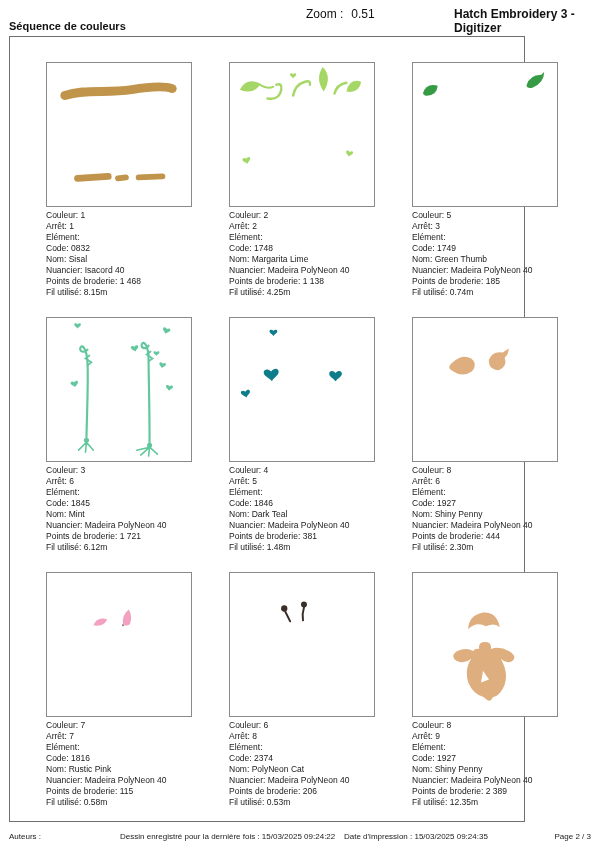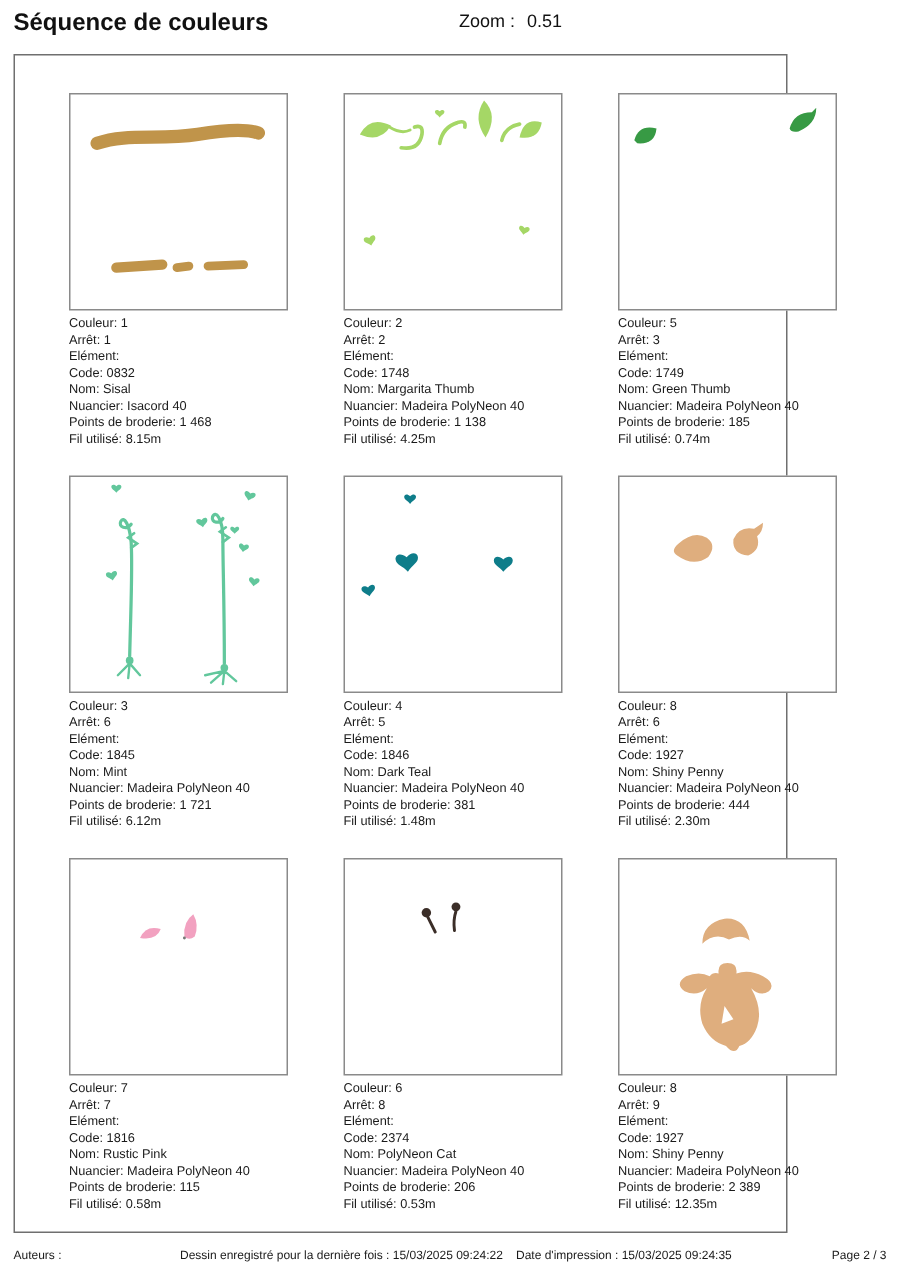--- a/index.html
+++ b/index.html
@@ -2,21 +2,21 @@
 <html><head>
 <meta charset="utf-8">
 <style>
   html,body{margin:0;padding:0;}
   body{
     width:600px;height:848px;background:#ffffff;position:relative;
     font-family:"Liberation Sans",sans-serif;color:#111;overflow:hidden;
   }
   
   .hdr{position:absolute;top:0;left:0;right:0;height:36px;}
-  .hdr-title{position:absolute;left:9px;top:7px;font-size:16px;font-weight:bold;}
+  .hdr-title{position:absolute;left:9px;top:20px;font-size:11px;font-weight:bold;}
   .hdr-zoom{position:absolute;left:306px;top:7px;font-size:12px;font-weight:normal;}
   .hdr-zoom .zval{margin-left:8px;}
   .hdr-app{position:absolute;left:454px;top:7px;width:140px;font-size:12px;font-weight:bold;line-height:14px;}
   
   .sheet{
     position:absolute;left:9px;top:36px;width:516px;height:786px;
     border:1px solid #6f6f6f;box-sizing:border-box;background:#fff;
     padding:25px 0 0 36px;
   }
   .grid{display:grid;grid-template-columns:183px 183px 183px;grid-auto-rows:255px;}
@@ -35,20 +35,21 @@
   .ft-page{position:absolute;right:9px;top:8px;}
 </style>
 </head>
 <body>
 
 <div class="hdr">
   <div class="hdr-title">Séquence de couleurs</div>
   <div class="hdr-zoom">
     <span>Zoom :</span><span class="zval">0.51</span>
   </div>
+  <div class="hdr-app">Hatch Embroidery 3 - Digitizer</div>
 </div>
 
 <div class="sheet">
   <div class="grid">
 
     <div class="cell">
       <div class="thumb">
         <svg viewBox="0 0 146 145">
           <path fill="none" stroke-width="9" stroke-linecap="round" d="M18,33 C38,26 60,31 86,27 C104,24 118,23 127,26" stroke="#C0944A"></path>
           <path fill="none" stroke-width="7" stroke-linecap="round" d="M31,117 L62,115" stroke="#C0944A"></path>
@@ -81,21 +82,21 @@
           <path d="M118,29 Q121,15 133,19 Q131,31 118,29 Z" fill="#A5D766"></path>
           <path transform="translate(17,99) scale(1.0) rotate(-15)" d="M0,3.2 C-1.6,1 -4,0.4 -4,-1.6 C-4,-3.4 -1.8,-3.9 0,-2 C1.8,-3.9 4,-3.4 4,-1.6 C4,0.4 1.6,1 0,3.2 Z" fill="#A5D766"></path>
           <path transform="translate(121,92) scale(0.9) rotate(10)" d="M0,3.2 C-1.6,1 -4,0.4 -4,-1.6 C-4,-3.4 -1.8,-3.9 0,-2 C1.8,-3.9 4,-3.4 4,-1.6 C4,0.4 1.6,1 0,3.2 Z" fill="#A5D766"></path>
         </svg>
       </div>
       <div class="info">
         <div>Couleur: 2</div>
         <div>Arrêt: 2</div>
         <div>Elément:</div>
         <div>Code: 1748</div>
-        <div>Nom: Margarita Thumb</div>
+        <div>Nom: Margarita Lime</div>
         <div>Nuancier: Madeira PolyNeon 40</div>
         <div>Points de broderie: 1 138</div>
         <div>Fil utilisé: 4.25m</div>
       </div>
     </div>
 
     <div class="cell">
       <div class="thumb">
         <svg viewBox="0 0 146 145">
           <path d="M10,31 Q13,20 25,23 Q24,34 12,33 Z" fill="#379A44"></path>

